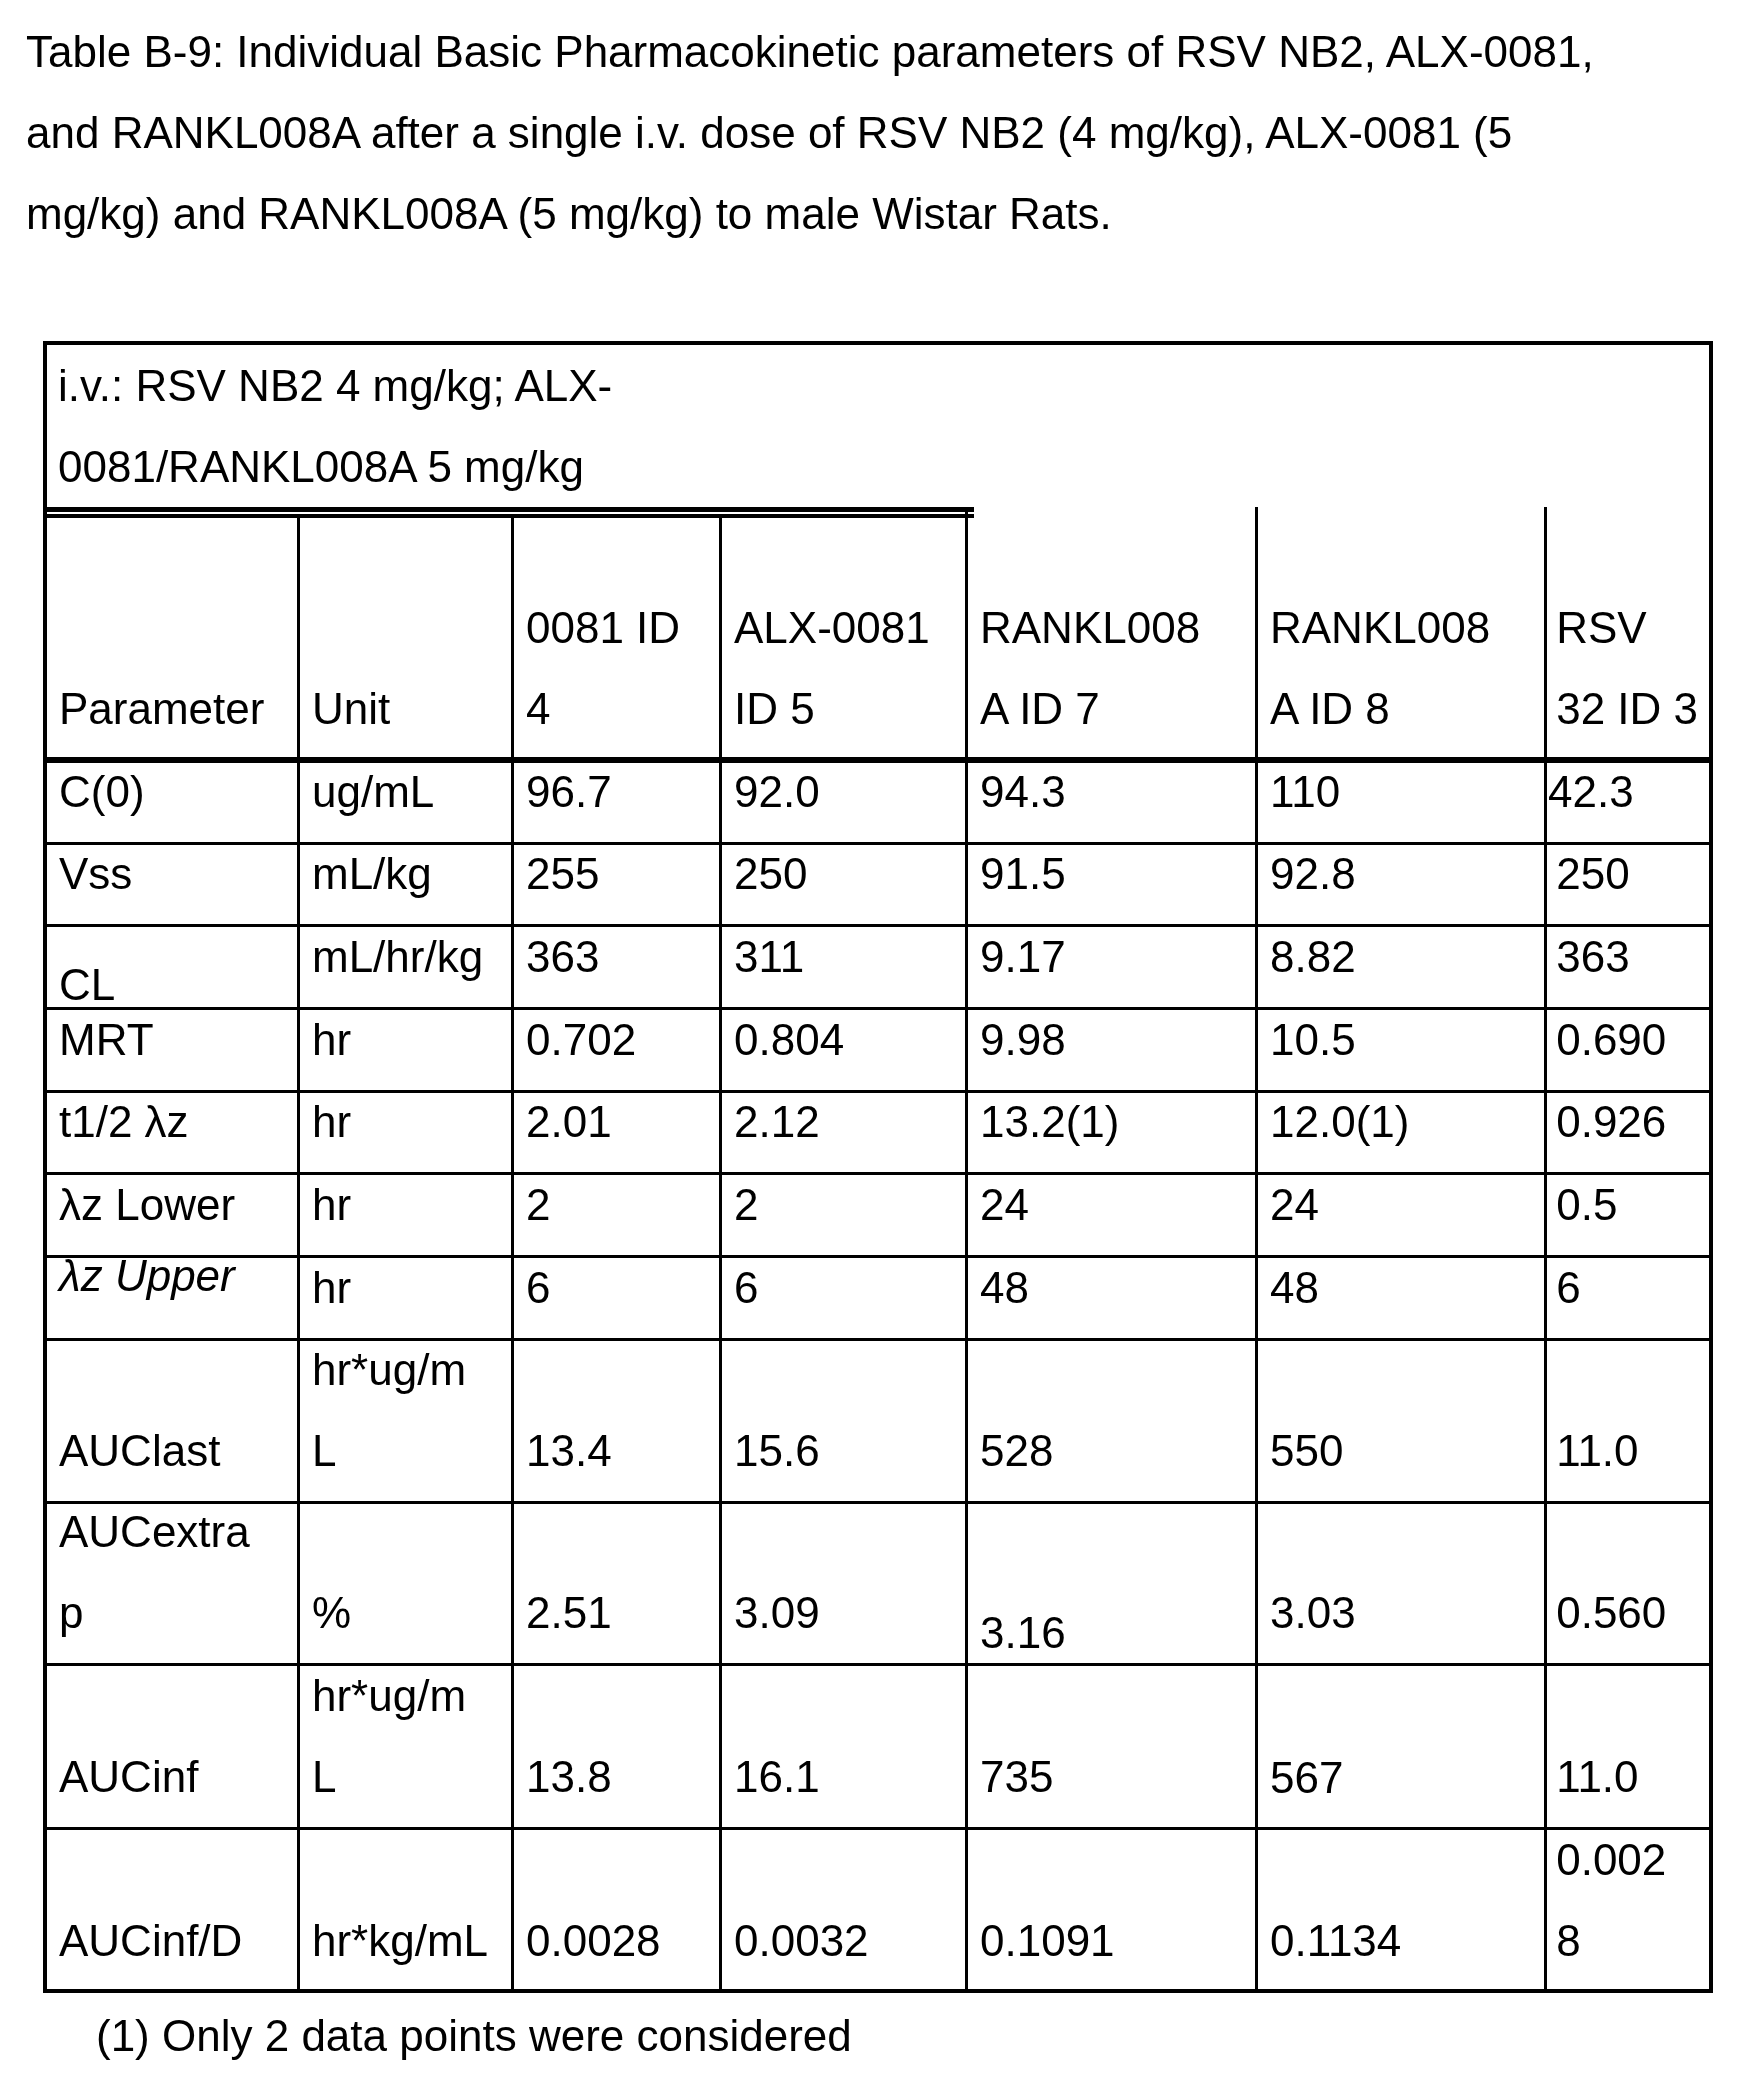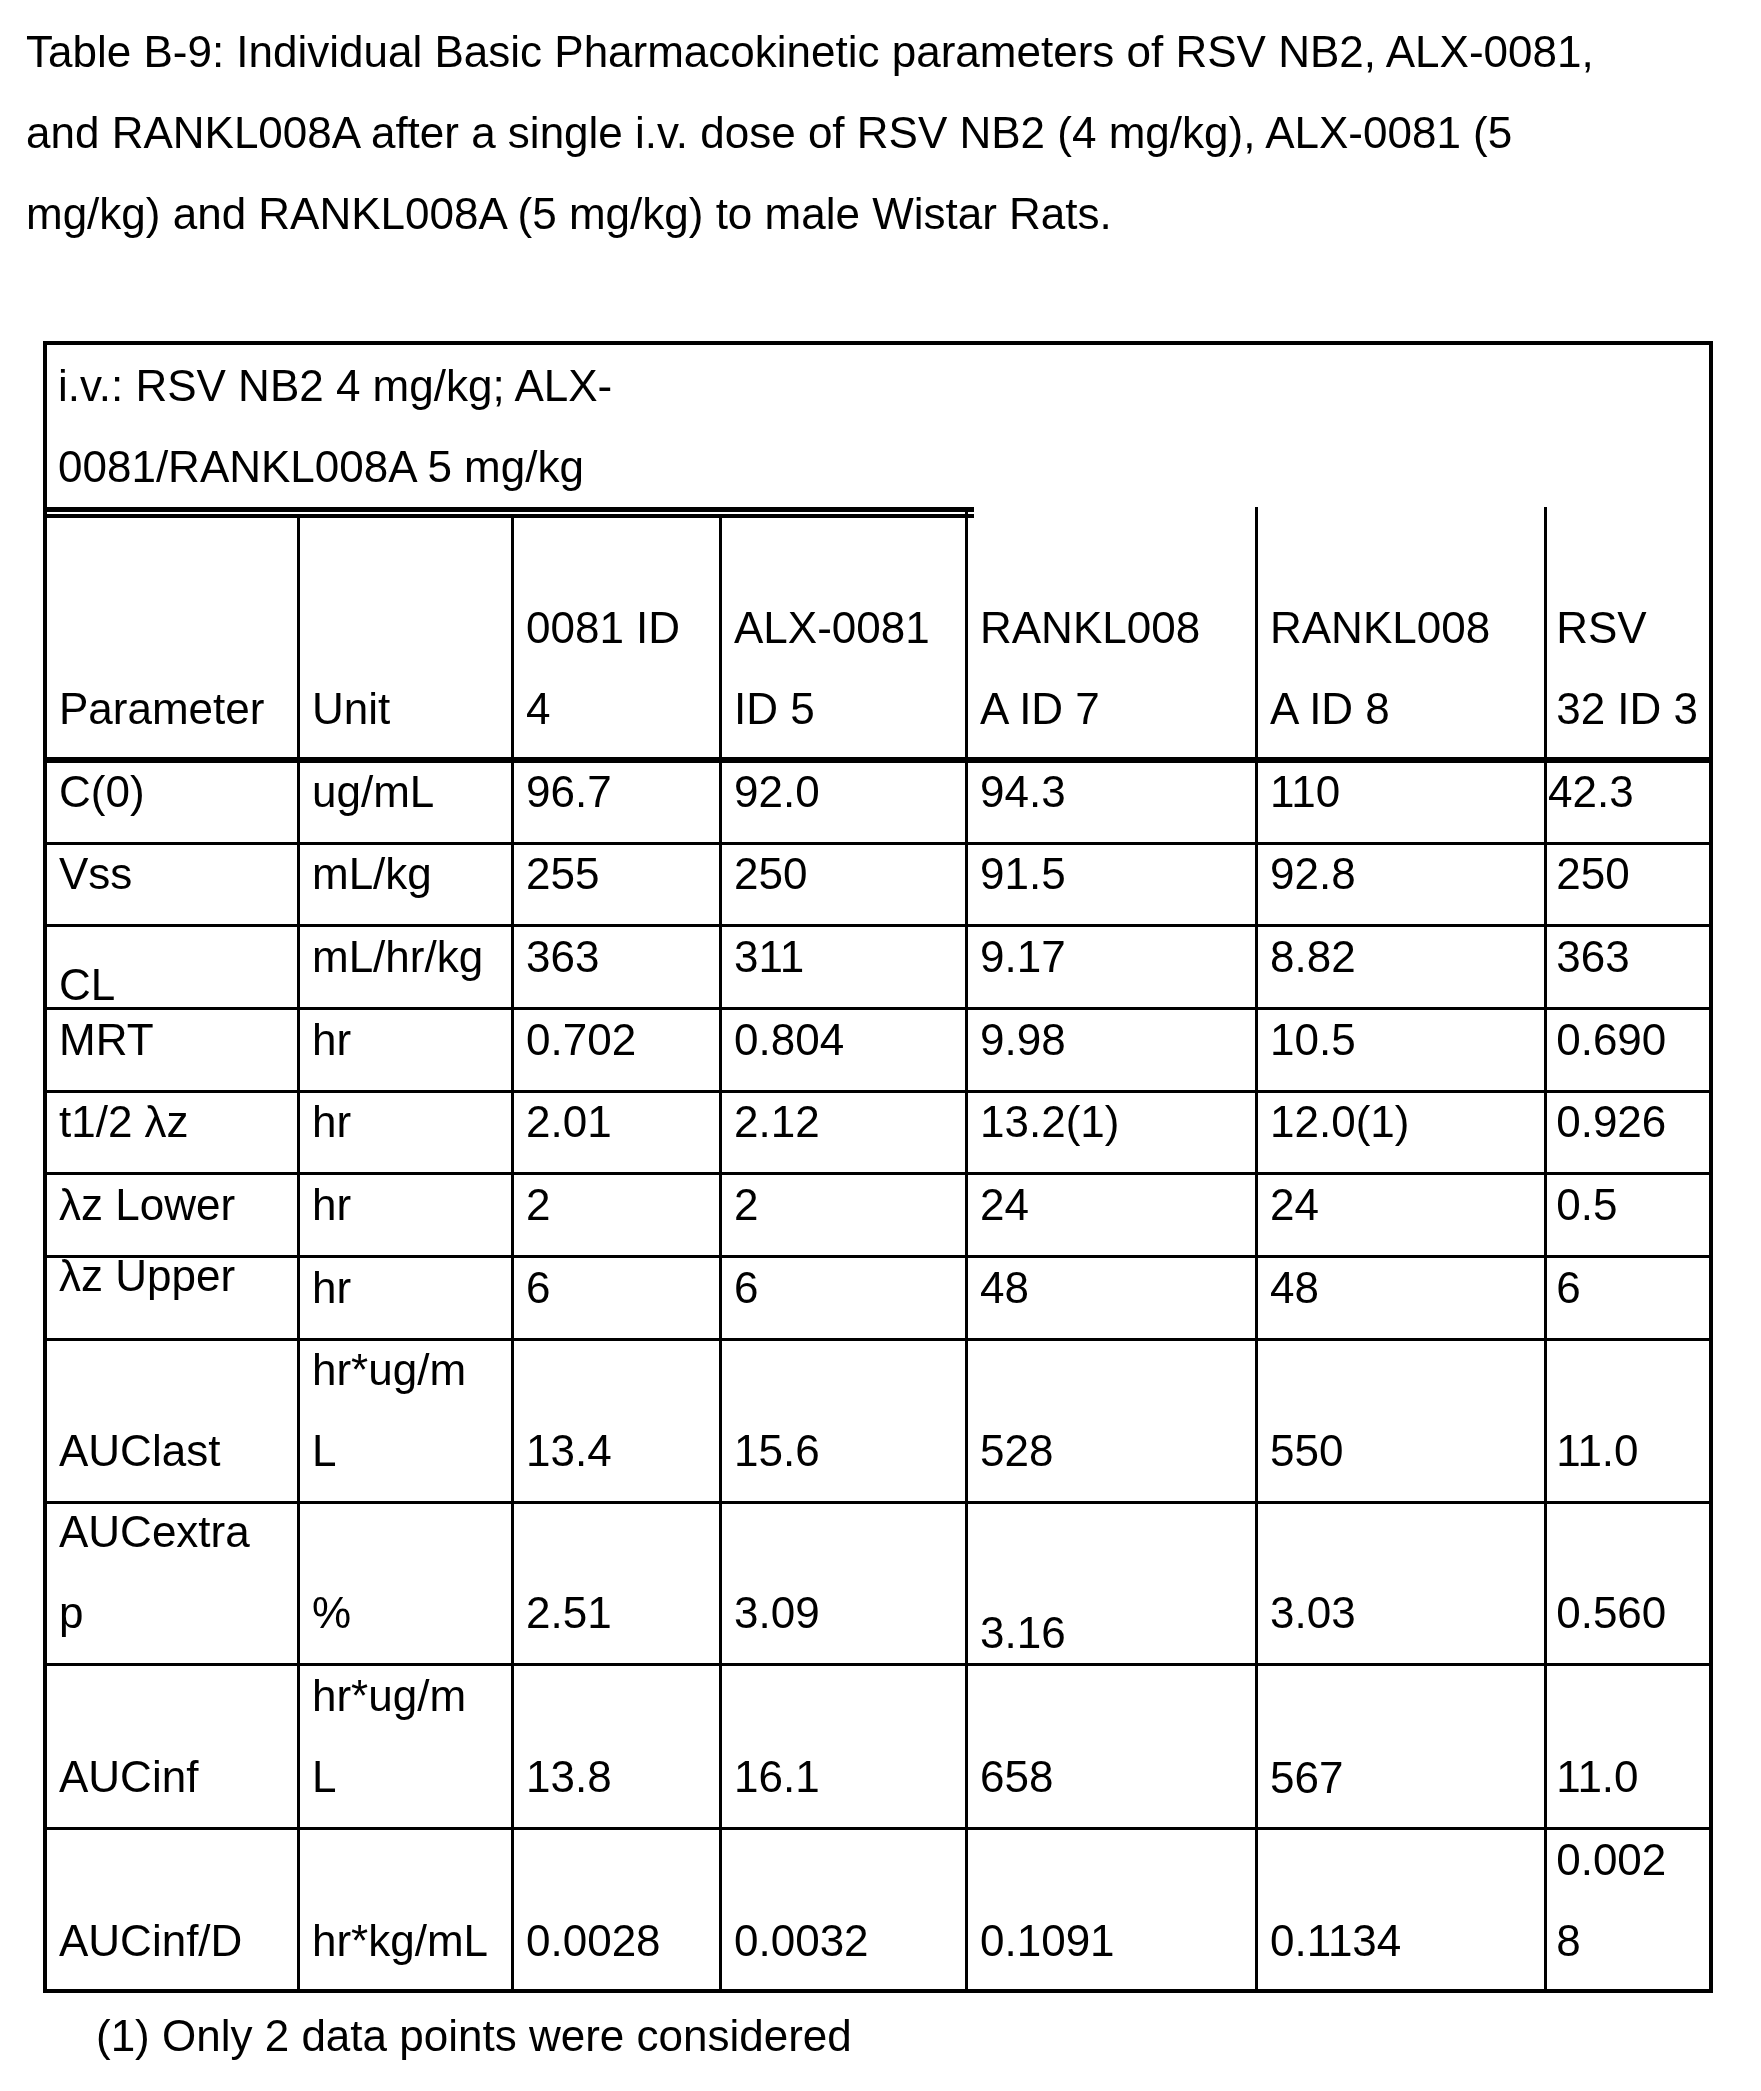--- a/index.html
+++ b/index.html
@@ -203,21 +203,21 @@
     </div>
     <div class="cell" style="left: 966px; top: 1173px; width: 290px; height: 81px; padding-bottom: 9.3px;">
       <span>24</span>
     </div>
     <div class="cell" style="left: 1256px; top: 1173px; width: 289px; height: 81px; padding-bottom: 9.3px;">
       <span>24</span>
     </div>
     <div class="cell" style="left: 1545px; top: 1173px; width: 169px; height: 81px; padding-left: 11.2px; padding-bottom: 9.3px;">
       <span>0.5</span>
     </div>
-    <div class="cell" style="left: 45px; top: 1256px; width: 254px; height: 69px; padding-bottom: 9.3px;">
+    <div class="cell" style="left: 45px; top: 1256px; width: 254px; height: 69px; padding-bottom: 9.3px; font-style: italic;">
       <span>λz Upper</span>
     </div>
     <div class="cell" style="left: 298px; top: 1256px; width: 213px; height: 81px; padding-bottom: 9.3px;">
       <span>hr</span>
     </div>
     <div class="cell" style="left: 512px; top: 1256px; width: 208px; height: 81px; padding-bottom: 9.3px;">
       <span>6</span>
     </div>
     <div class="cell" style="left: 720px; top: 1256px; width: 246px; height: 81px; padding-bottom: 9.3px;">
       <span>6</span>
@@ -282,21 +282,21 @@
       <span>hr*ug/m</span>
       <span>L</span>
     </div>
     <div class="cell" style="left: 512px; top: 1664px; width: 208px; height: 162px; padding-bottom: 9.3px;">
       <span>13.8</span>
     </div>
     <div class="cell" style="left: 720px; top: 1664px; width: 246px; height: 162px; padding-bottom: 9.3px;">
       <span>16.1</span>
     </div>
     <div class="cell" style="left: 966px; top: 1664px; width: 290px; height: 162px; padding-bottom: 9.3px;">
-      <span>658</span>
+      <span>735</span>
     </div>
     <div class="cell" style="left: 1256px; top: 1664px; width: 289px; height: 162px; padding-bottom: 8px;">
       <span>567</span>
     </div>
     <div class="cell" style="left: 1545px; top: 1664px; width: 169px; height: 162px; padding-left: 11.2px; padding-bottom: 9.3px;">
       <span>11.0</span>
     </div>
     <div class="cell" style="left: 45px; top: 1828px; width: 254px; height: 162px; padding-bottom: 9.3px;">
       <span>AUCinf/D</span>
     </div>

